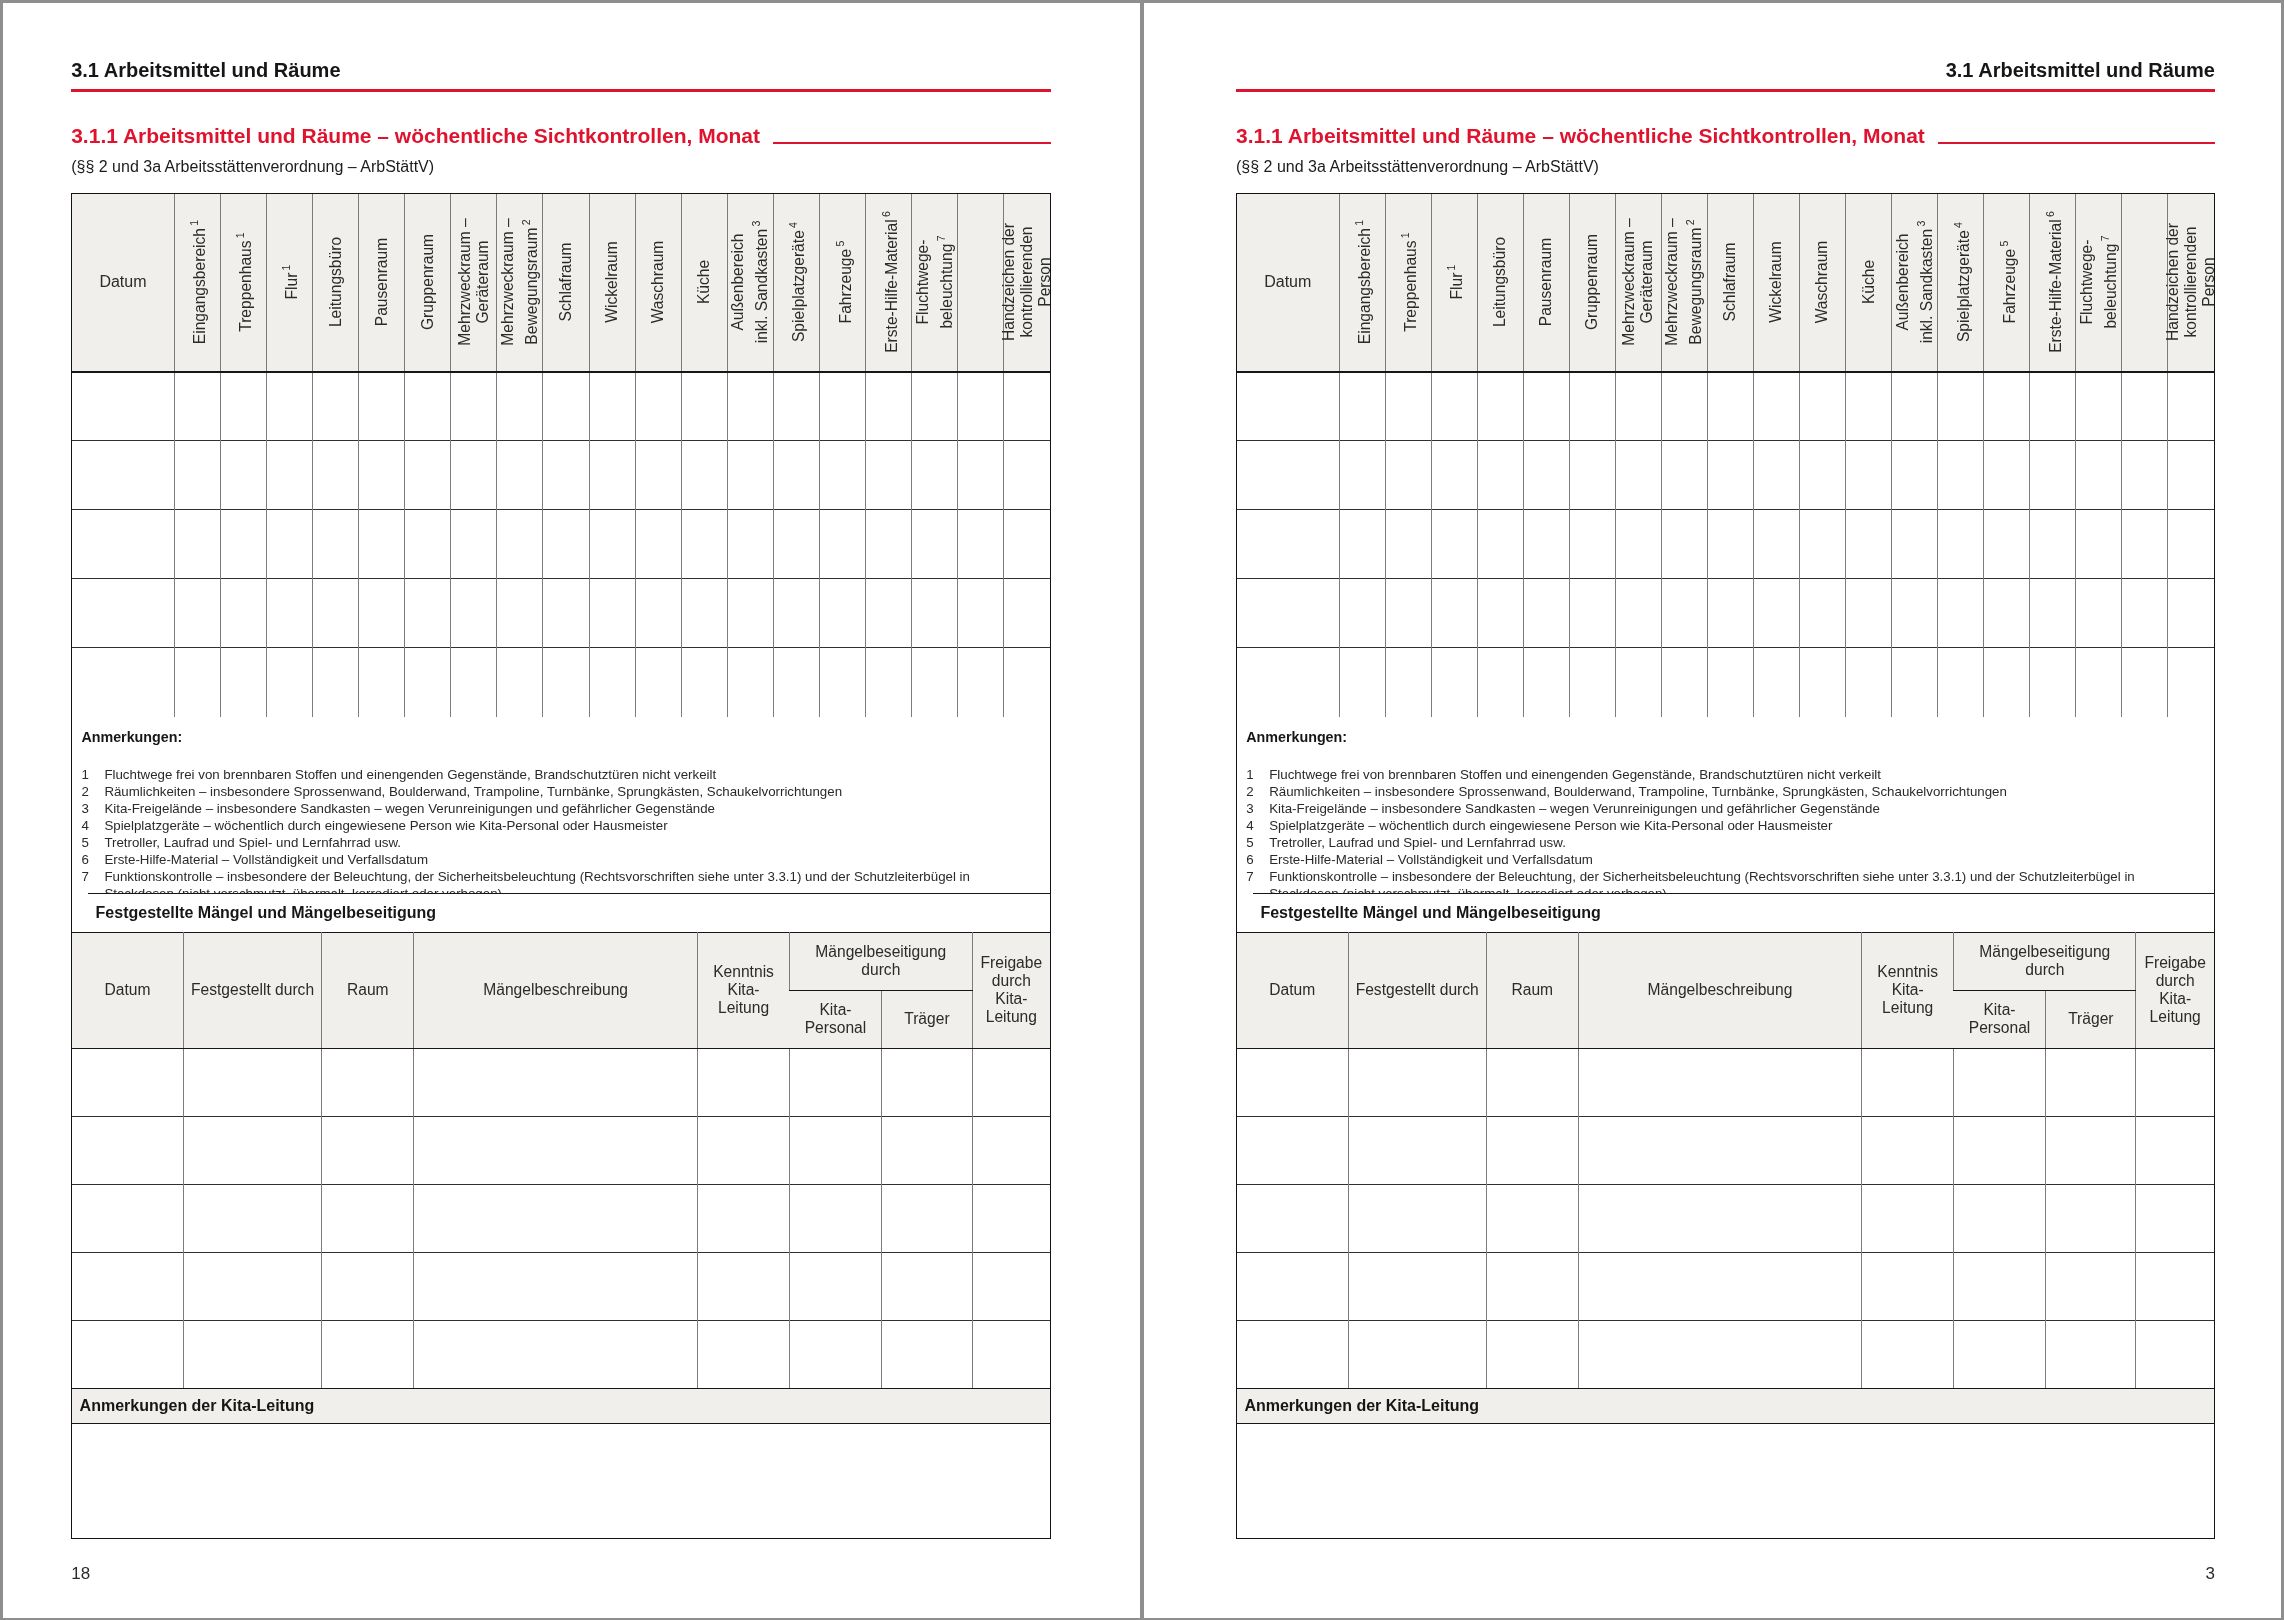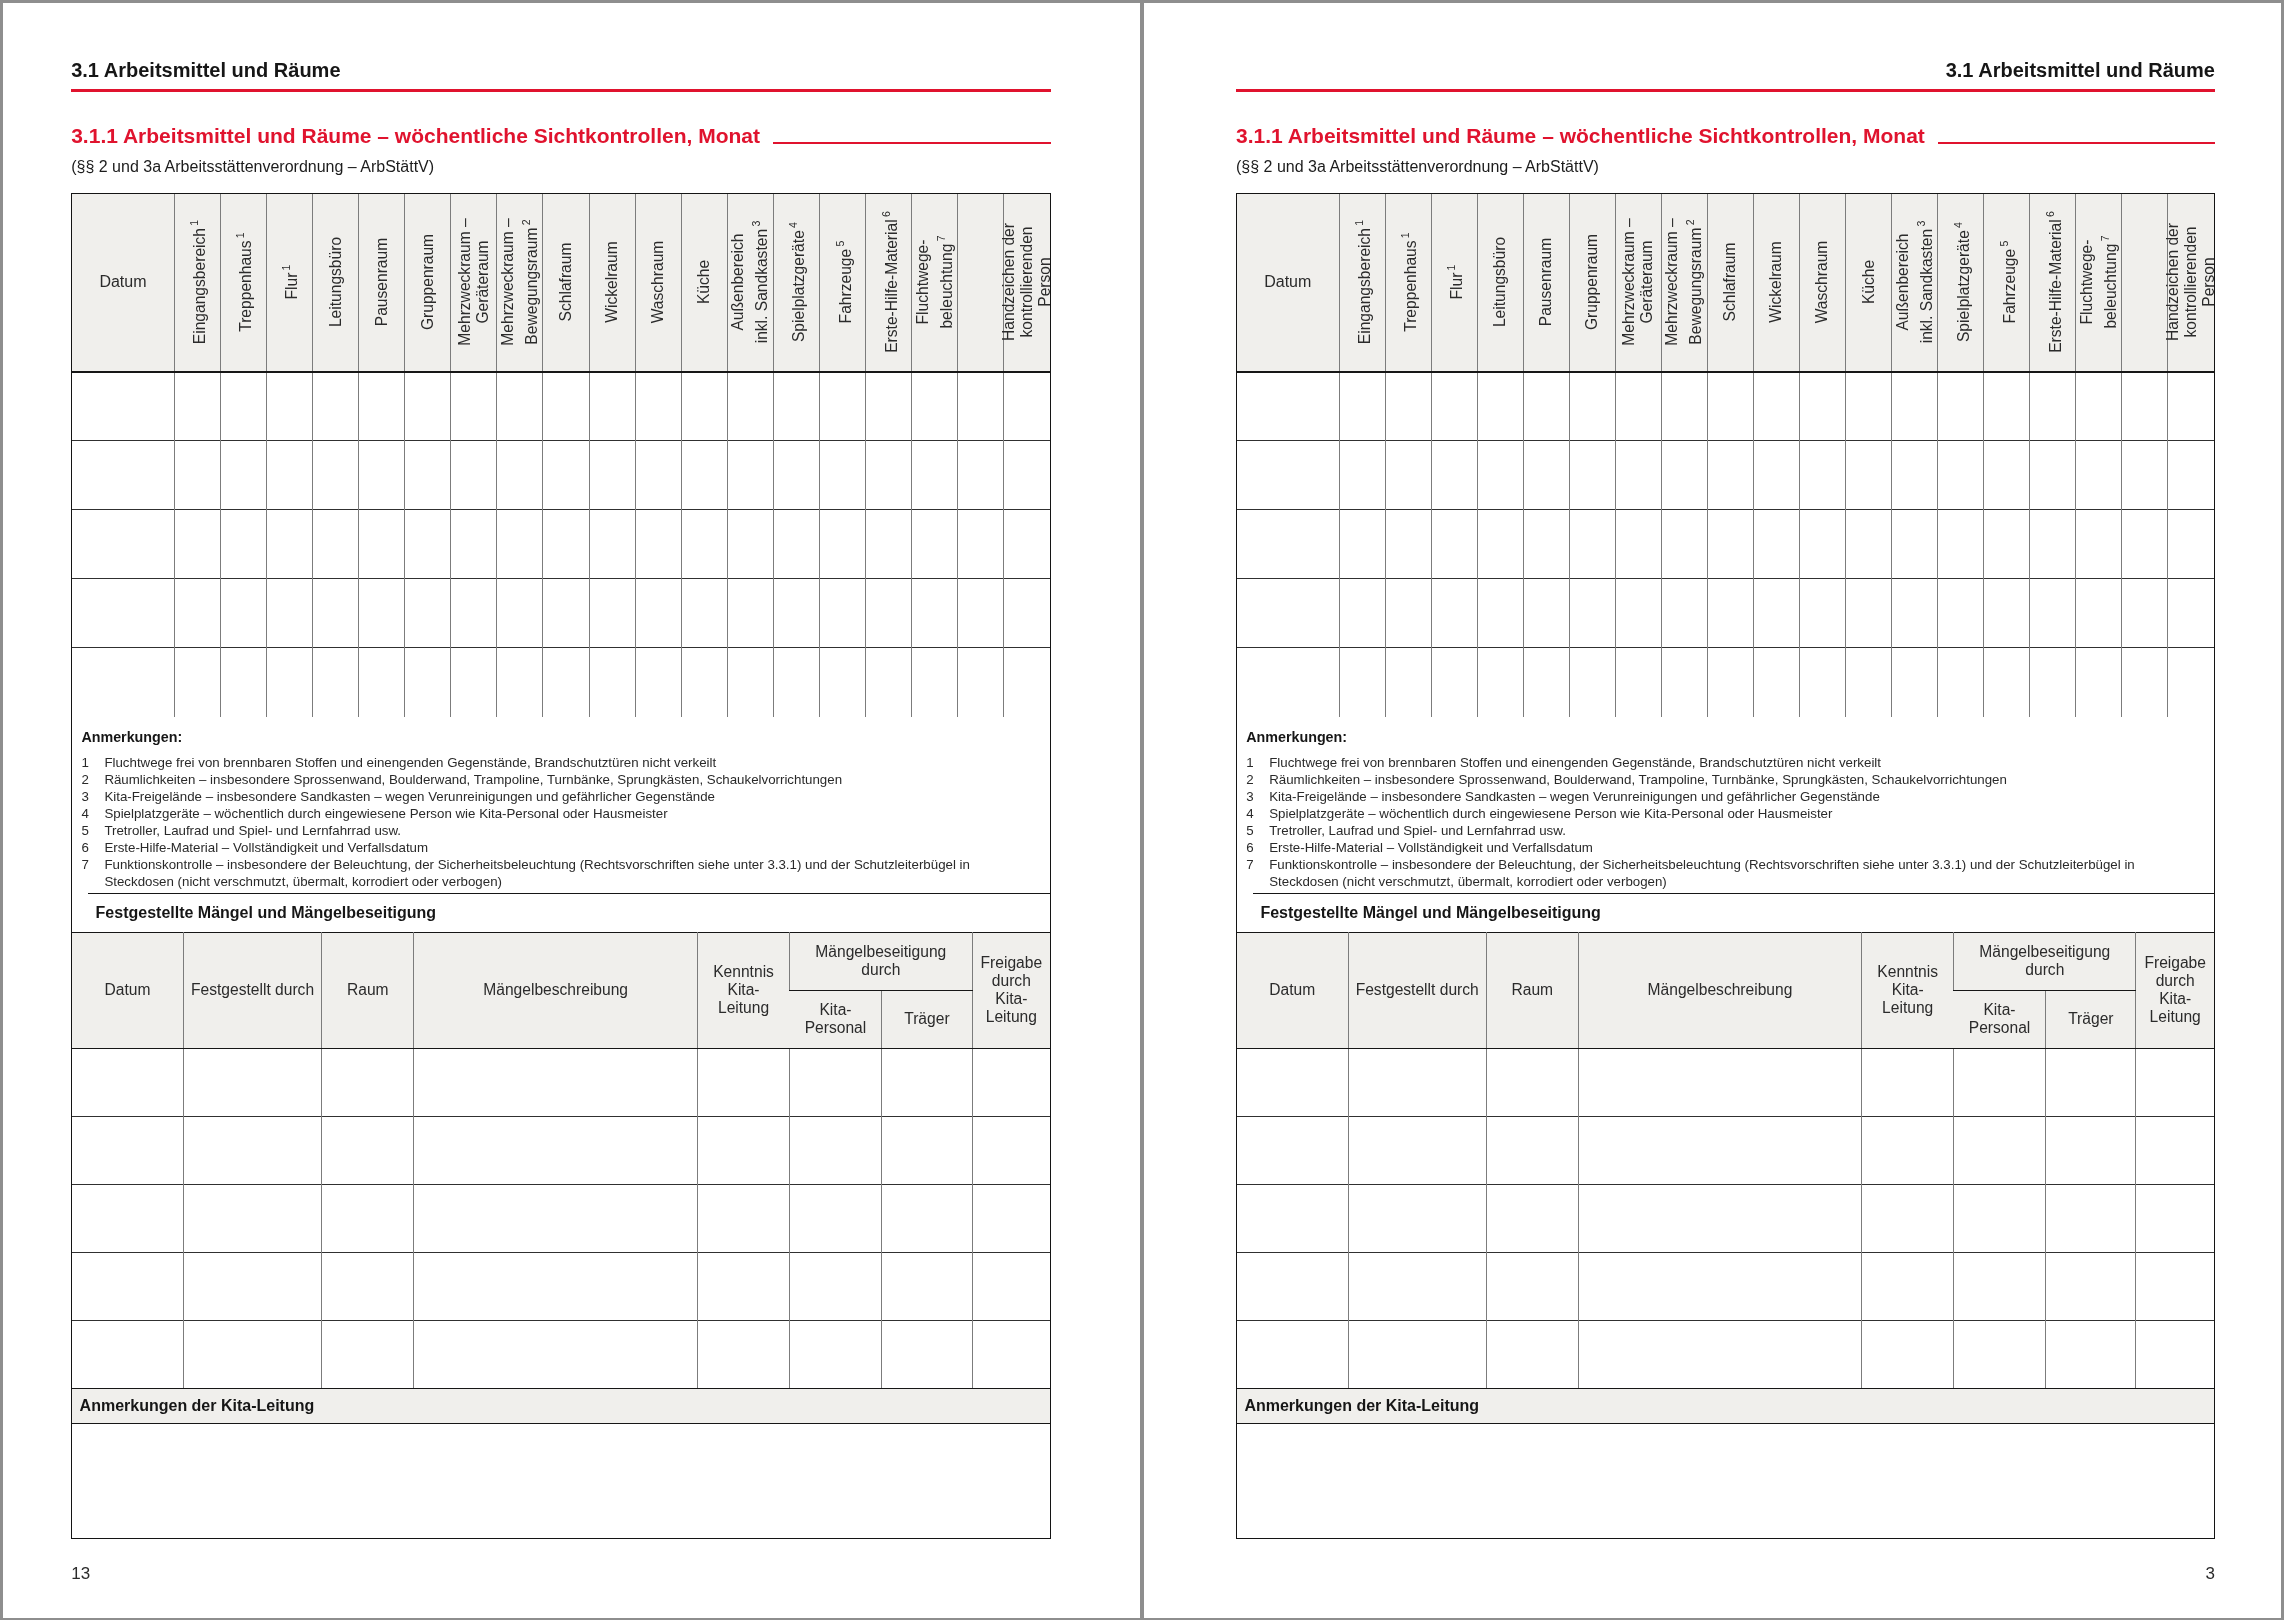--- a/index.html
+++ b/index.html
@@ -84,21 +84,21 @@
     height: 69px;
     border-left: 0.9px solid #7c7c7c;
     border-top: 0.9px solid #303030;
     background: #ffffff;
   }
   .main-table tbody td:first-child { border-left: none; }
   .main-table tbody tr:first-child td { border-top: none; }
 
   
   .notes { height: 176px; padding: 12px 11px 0 9.2px; }
-  .notes-heading { font-size: 14.3px; font-weight: bold; margin-bottom: 9px; color: #161616; }
+  .notes-heading { font-size: 14.3px; font-weight: bold; margin-bottom: 21px; color: #161616; }
   .note-item { display: flex; font-size: 13.3px; line-height: 17px; color: #2a2a2a; }
   .note-num { width: 23px; flex: none; }
   .note-text { flex: 1; }
 
   
   .defects-title {
     height: 39px; border-top: 1.8px solid #161616;
     display: flex; align-items: center; padding-left: 7.4px;
     font-size: 16px; font-weight: bold; color: #161616;
     background: #ffffff;
@@ -457,21 +457,21 @@
               <td></td>
               <td></td>
             </tr>
           </tbody>
       </table>
 
       <div class="leader-bar">Anmerkungen der Kita-Leitung</div>
       <div class="leader-box"></div>
     </div>
 
-    <div class="page-number">13</div>
+    <div class="page-number">18</div>
   </div>
 </div>
 <div class="page page--right">
   <div class="content">
     <div class="doc-header">3.1 Arbeitsmittel und Räume</div>
     <div class="red-rule"></div>
     <div class="h2-row">
       <span class="h2">3.1.1 Arbeitsmittel und Räume – wöchentliche Sichtkontrollen, Monat</span>
       <span class="h2-line"></span>
     </div>

